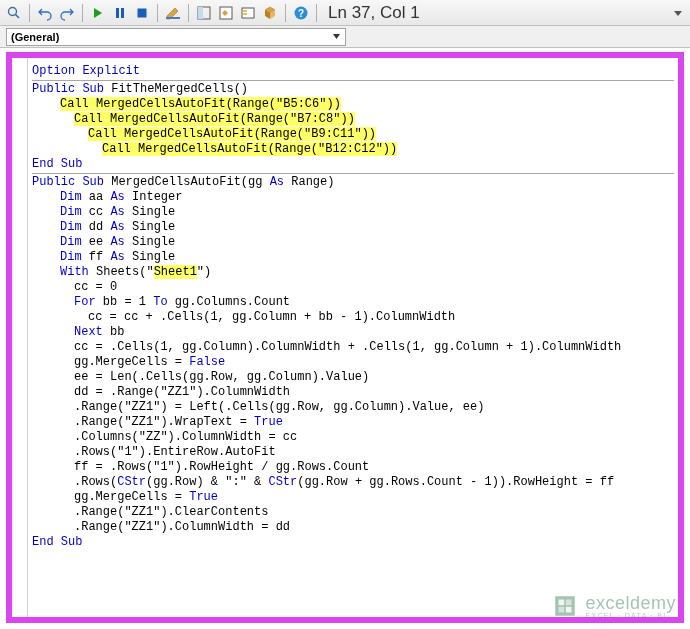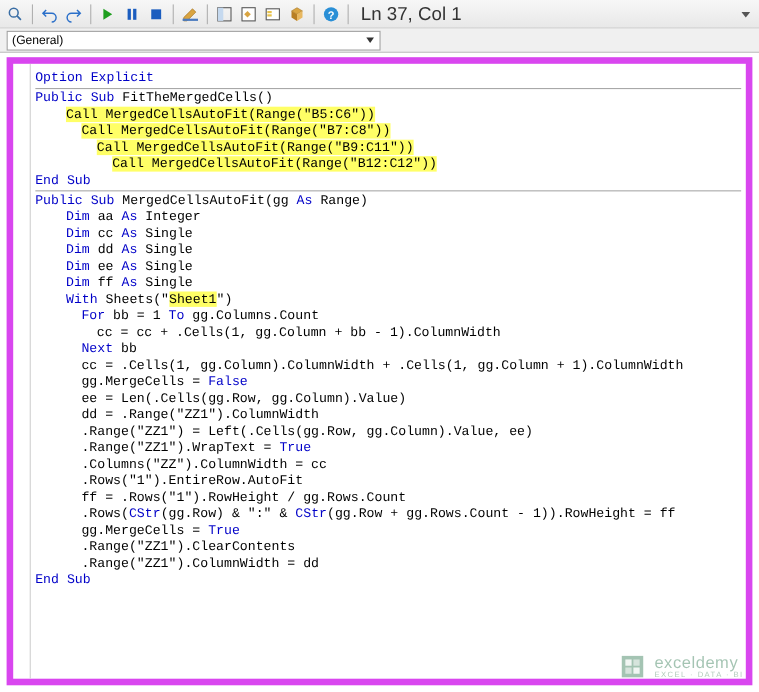--- a/index.html
+++ b/index.html
@@ -39,21 +39,21 @@
     height:18px;
     border:1px solid #a0a0a0;
     background:#fff;
     font-size:11px;
     padding:0 4px;
     display:flex;
     align-items:center;
     justify-content:space-between;
   }
   .combo1 { width:340px; margin-right:8px;}
-  .combo1 b { font-weight:normal; }
+  .combo1 b { font-weight:bold; }
   .code-area {
     position:absolute;
     top:52px; left:6px; right:6px; bottom:6px;
     border:6px solid #d946ef;
     background:#fff;
     overflow:hidden;
   }
   .ruler {
     position:absolute; left:2px; top:0; bottom:0; width:14px;
     border-right:1px solid #d0d0d0;
@@ -82,21 +82,21 @@
     bottom:10px; right:14px;
     display:flex; align-items:center; gap:7px;
     opacity:.40;
     pointer-events:none;
     z-index:5;
   }
   .watermark .logo {
     width:26px; height:26px;
   }
   .watermark .wm-text { line-height:1; }
-  .watermark .wm-text .main { font-size:15px; color:#1f6e43; letter-spacing:.5px;}
+  .watermark .wm-text .main { font-size:18px; color:#1f6e43; letter-spacing:.5px;}
   .watermark .wm-text .sub  { font-size:7px; color:#3a7a54; letter-spacing:1.3px;}
 </style>
 </head>
 <body>
 
 <div class="toolbar">
   <div class="tbtn">
       <svg viewBox="0 0 16 16">
         <circle cx="6.5" cy="6.5" r="4" fill="none" stroke="#3a6ea5" stroke-width="1.4"></circle>
         <line x1="9.5" y1="9.5" x2="13" y2="13" stroke="#3a6ea5" stroke-width="1.6"></line>
@@ -201,20 +201,21 @@
     <span class="ln ind5"><span class="hl">Call MergedCellsAutoFit(Range("B12:C12"))</span></span>
     <span class="ln"><span class="k">End Sub</span></span>
     <div class="divider"></div>
     <span class="ln"><span class="k">Public Sub</span><span> MergedCellsAutoFit(gg </span><span class="k">As</span><span> Range)</span></span>
     <span class="ln ind2"><span class="k">Dim</span><span> aa </span><span class="k">As</span><span> Integer</span></span>
     <span class="ln ind2"><span class="k">Dim</span><span> cc </span><span class="k">As</span><span> Single</span></span>
     <span class="ln ind2"><span class="k">Dim</span><span> dd </span><span class="k">As</span><span> Single</span></span>
     <span class="ln ind2"><span class="k">Dim</span><span> ee </span><span class="k">As</span><span> Single</span></span>
     <span class="ln ind2"><span class="k">Dim</span><span> ff </span><span class="k">As</span><span> Single</span></span>
     <span class="ln ind2"><span class="k">With</span><span> Sheets("</span><span class="hl2">Sheet1</span><span>")</span></span>
+    <span class="ln ind3"><span>cc = 0</span></span>
     <span class="ln ind3"><span class="k">For</span><span> bb = 1 </span><span class="k">To</span><span> gg.Columns.Count</span></span>
     <span class="ln ind4"><span>cc = cc + .Cells(1, gg.Column + bb - 1).ColumnWidth</span></span>
     <span class="ln ind3"><span class="k">Next</span><span> bb</span></span>
     <span class="ln ind3"><span>cc = .Cells(1, gg.Column).ColumnWidth + .Cells(1, gg.Column + 1).ColumnWidth</span></span>
     <span class="ln ind3"><span>gg.MergeCells = </span><span class="k">False</span></span>
     <span class="ln ind3"><span>ee = Len(.Cells(gg.Row, gg.Column).Value)</span></span>
     <span class="ln ind3"><span>dd = .Range("ZZ1").ColumnWidth</span></span>
     <span class="ln ind3"><span>.Range("ZZ1") = Left(.Cells(gg.Row, gg.Column).Value, ee)</span></span>
     <span class="ln ind3"><span>.Range("ZZ1").WrapText = </span><span class="k">True</span></span>
     <span class="ln ind3"><span>.Columns("ZZ").ColumnWidth = cc</span></span>

